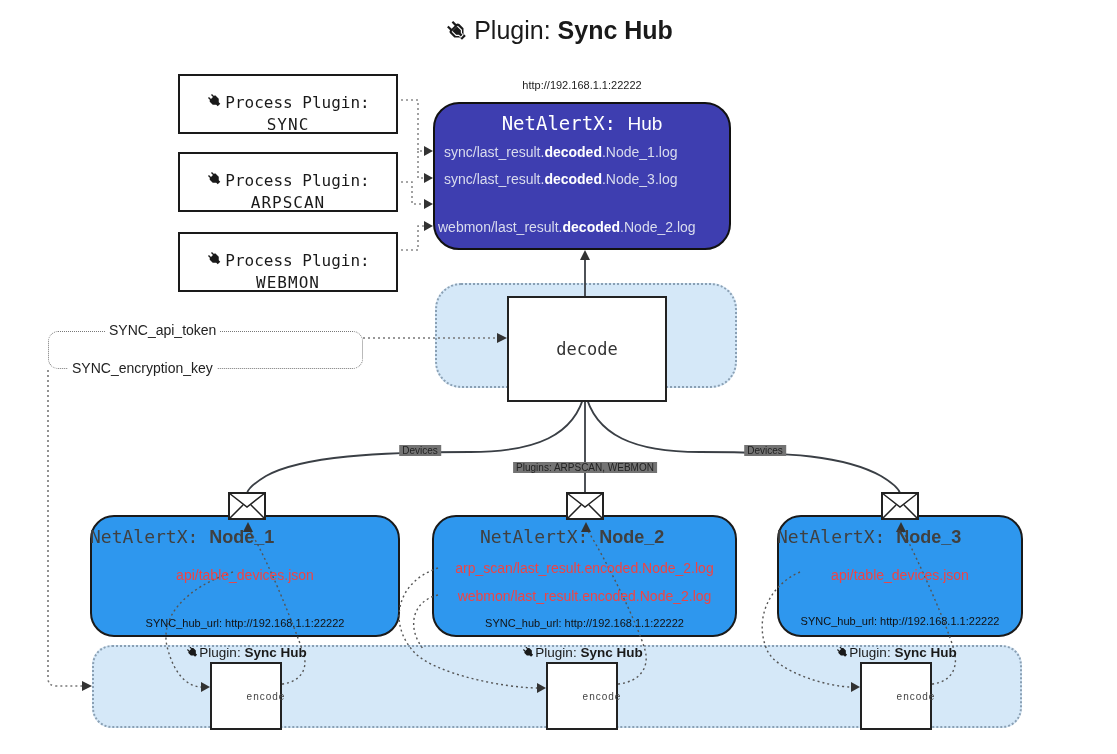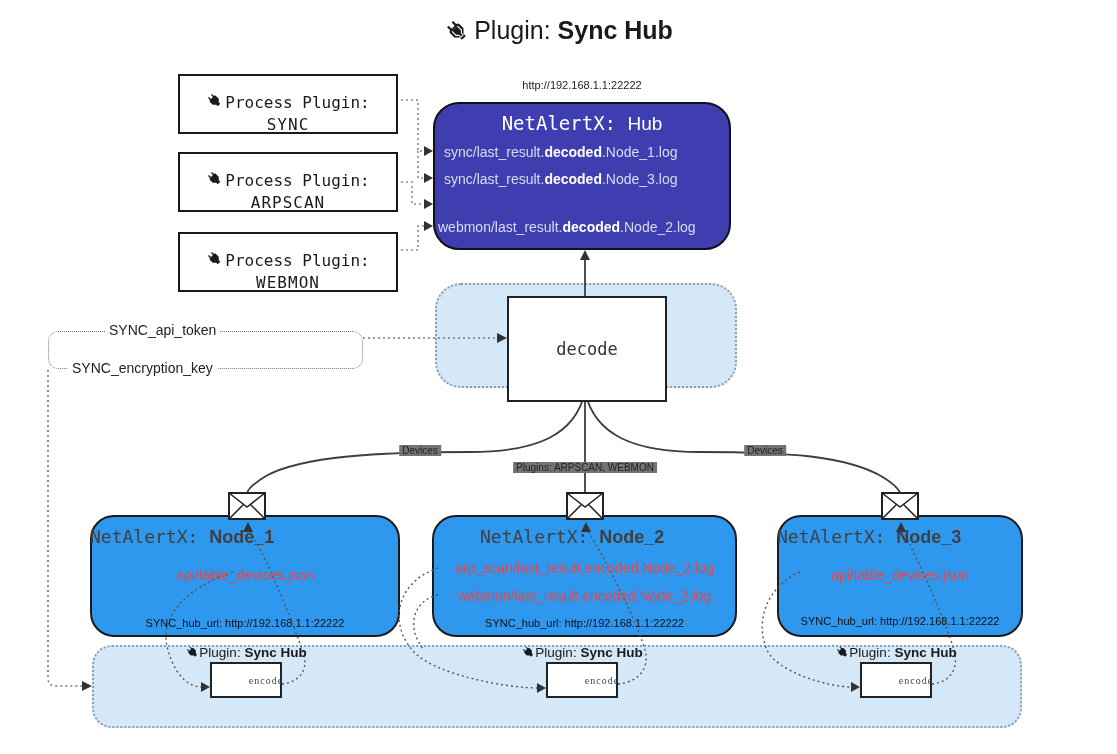--- a/index.html
+++ b/index.html
@@ -48,22 +48,22 @@
   
   .node{background:#2e97ee;border:2.5px solid #1a1a1a;border-radius:24px;z-index:1;box-sizing:border-box;}
   .node-title{text-align:left;font-size:18px;color:#404040;z-index:3;white-space:nowrap;}
   .node-title .pre{font-family:"DejaVu Sans Mono","Liberation Mono",monospace;}
   .node-title .b{font-weight:bold;}
   .node-line{text-align:center;font-size:14px;color:#ef4444;z-index:3;white-space:nowrap;}
   .node-url{text-align:center;font-size:11px;color:#111;z-index:3;white-space:nowrap;}
 
   
   .encode-band{left:92px;top:645px;width:930px;height:83px;border-radius:20px;}
-  .encode-box{width:72px;height:36px;font-size:10px;letter-spacing:1px;color:#444;
-              font-family:Liberation Serif, serif;padding-left:40px;}
+  .encode-box{width:72px;height:68px;font-size:10px;letter-spacing:1px;color:#444;
+              font-family:Liberation Sans, sans-serif;padding-left:40px;}
   .enc-label{font-size:13.5px;color:#1a1a1a;z-index:3;transform:translateX(-50%);white-space:nowrap;}
   .enc-label .b{font-weight:bold;}
 
   .env{z-index:4;}
   svg.overlay{position:absolute;left:0;top:0;z-index:2;pointer-events:none;}
 </style>
 </head>
 <body>
 
 <div id="canvas">

